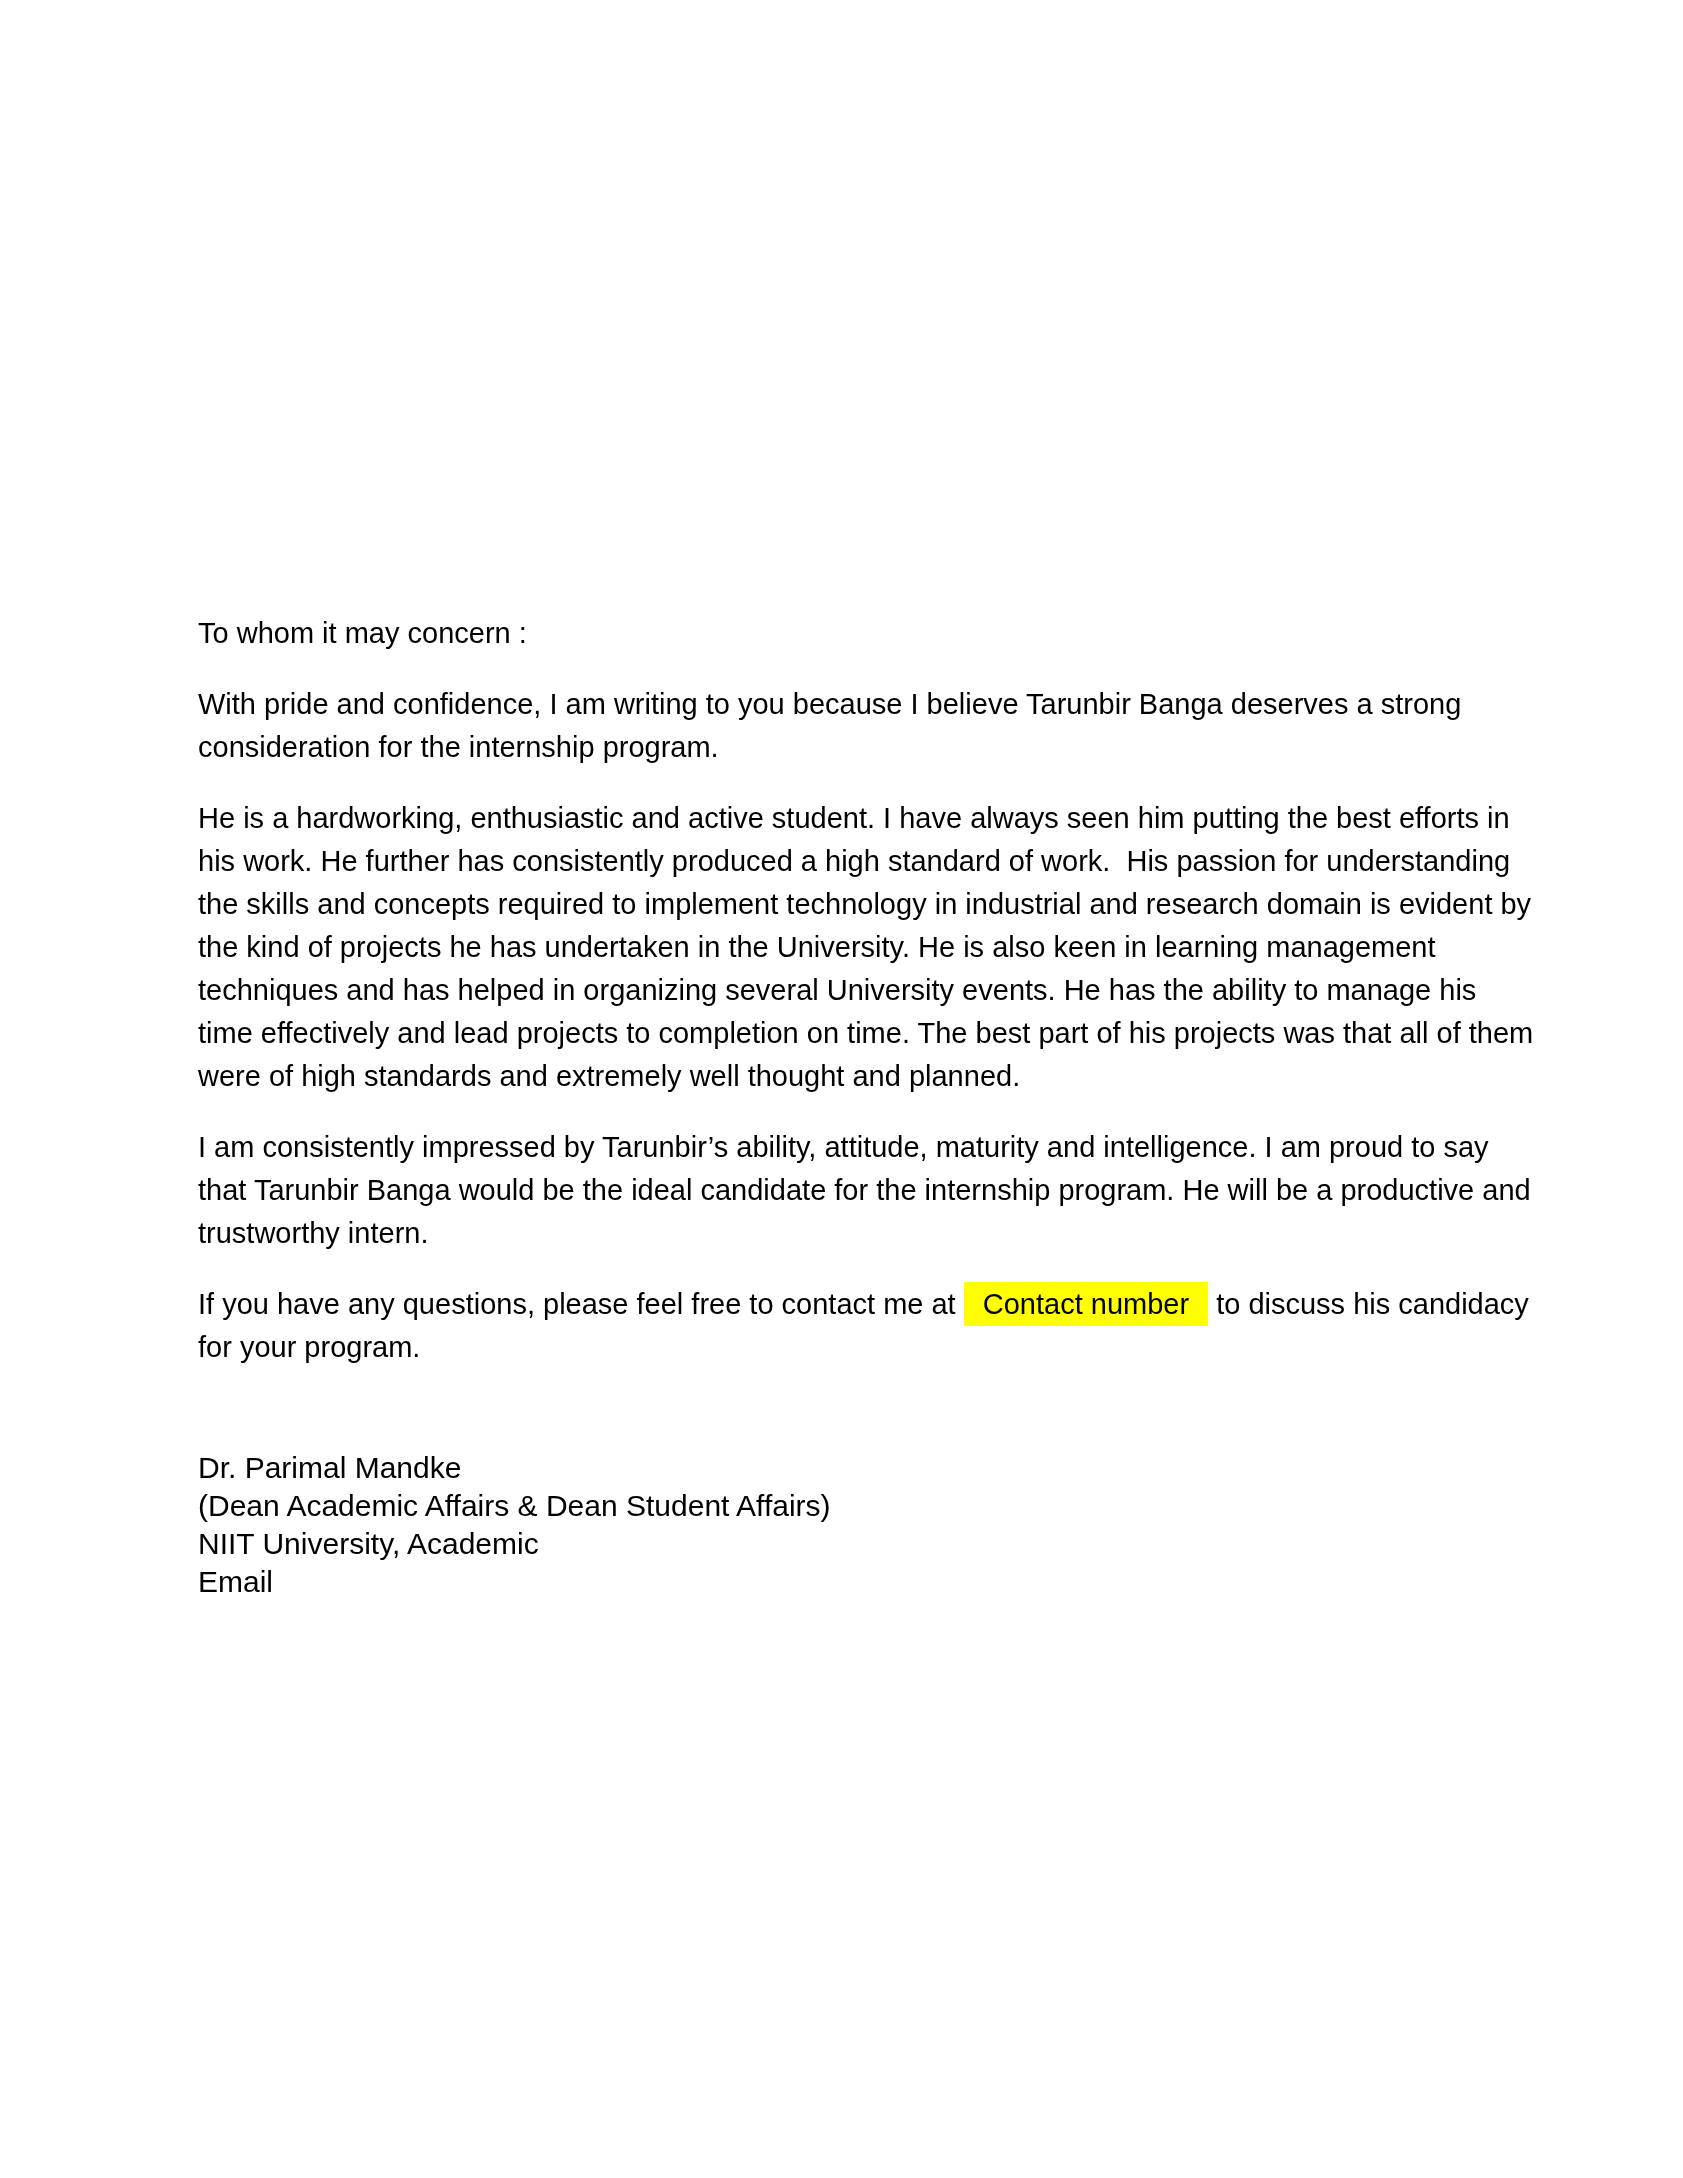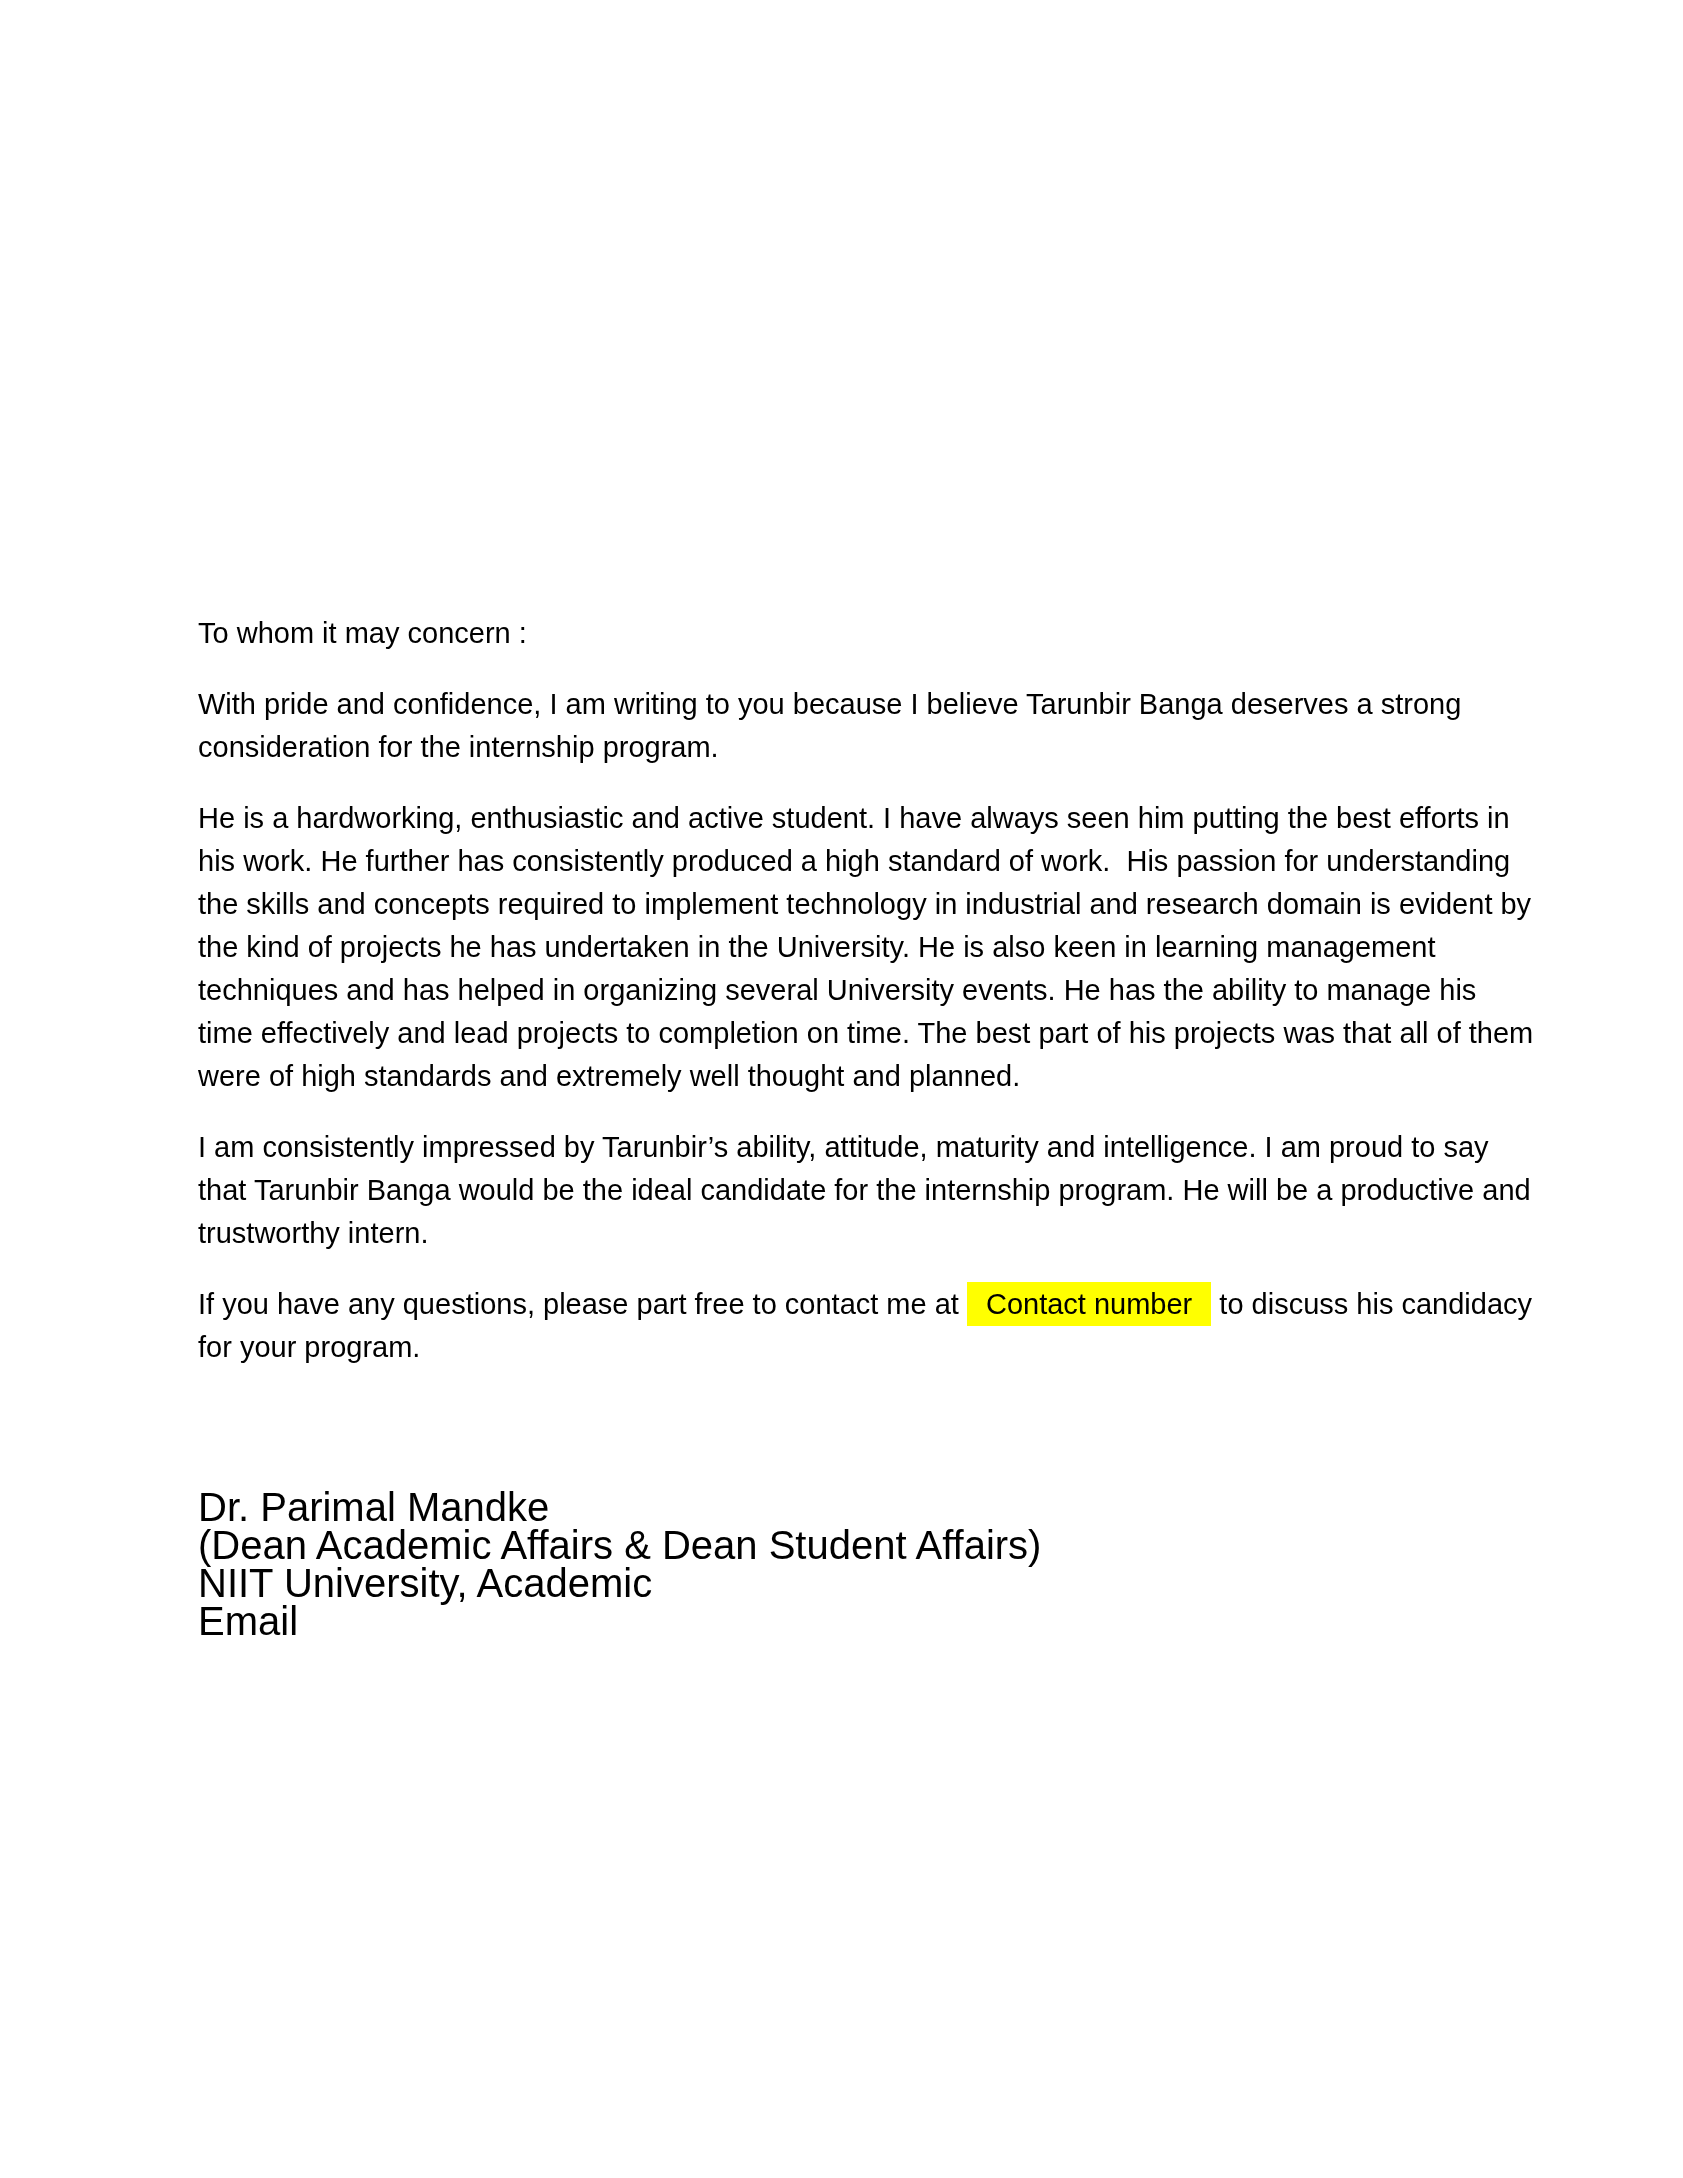--- a/index.html
+++ b/index.html
@@ -30,44 +30,44 @@
   }
   .closing {
     margin-bottom: 0;
   }
   mark.hl {
     background: #ffff00;
     color: #000000;
     padding: 6px 19px;
   }
   .signature {
-    margin-top: 119px;
+    margin-top: 80px;
     line-height: 38px;
-    font-size: 40px;
+    font-size: 30px;
   }
   .signature div {
     white-space: pre-wrap;
   }
 </style>
 </head>
 <body>
 
 <div class="page">
   <div class="content">
 
     <p class="para">To whom it may concern :</p>
 
     <p class="para">With pride and confidence, I am writing to you because I believe Tarunbir Banga deserves a strong consideration for the internship program.</p>
 
 
     <p class="para">He is a hardworking, enthusiastic and active student. I have always seen him putting the best efforts in his work. He further has consistently produced a high standard of work.  His passion for understanding the skills and concepts required to implement technology in industrial and research domain is evident by the kind of projects he has undertaken in the University. He is also keen in learning management techniques and has helped in organizing several University events. He has the ability to manage his time effectively and lead projects to completion on time. The best part of his projects was that all of them were of high standards and extremely well thought and planned.</p>
 
     <p class="para">I am consistently impressed by Tarunbir’s ability, attitude, maturity and intelligence. I am proud to say that Tarunbir Banga would be the ideal candidate for the internship program. He will be a productive and trustworthy intern.</p>
 
-    <p class="para"><span>If you have any questions, please part free to contact me at </span><mark class="hl">Contact number</mark><span> to discuss his candidacy for your program.</span></p>
+    <p class="para"><span>If you have any questions, please feel free to contact me at </span><mark class="hl">Contact number</mark><span> to discuss his candidacy for your program.</span></p>
 
 
     <div class="signature">
       <div>Dr. Parimal Mandke</div>
       <div>(Dean Academic Affairs &amp; Dean Student Affairs)</div>
       <div>NIIT University, Academic</div>
       <div>Email</div>
     </div>
 
   </div>

